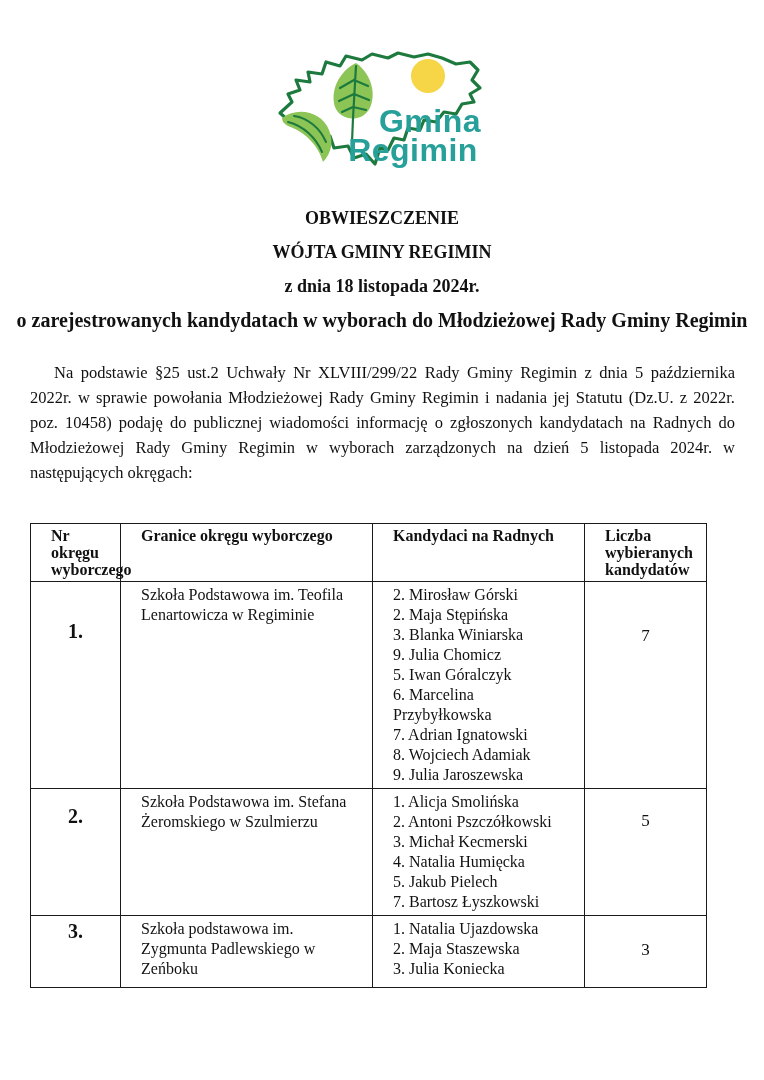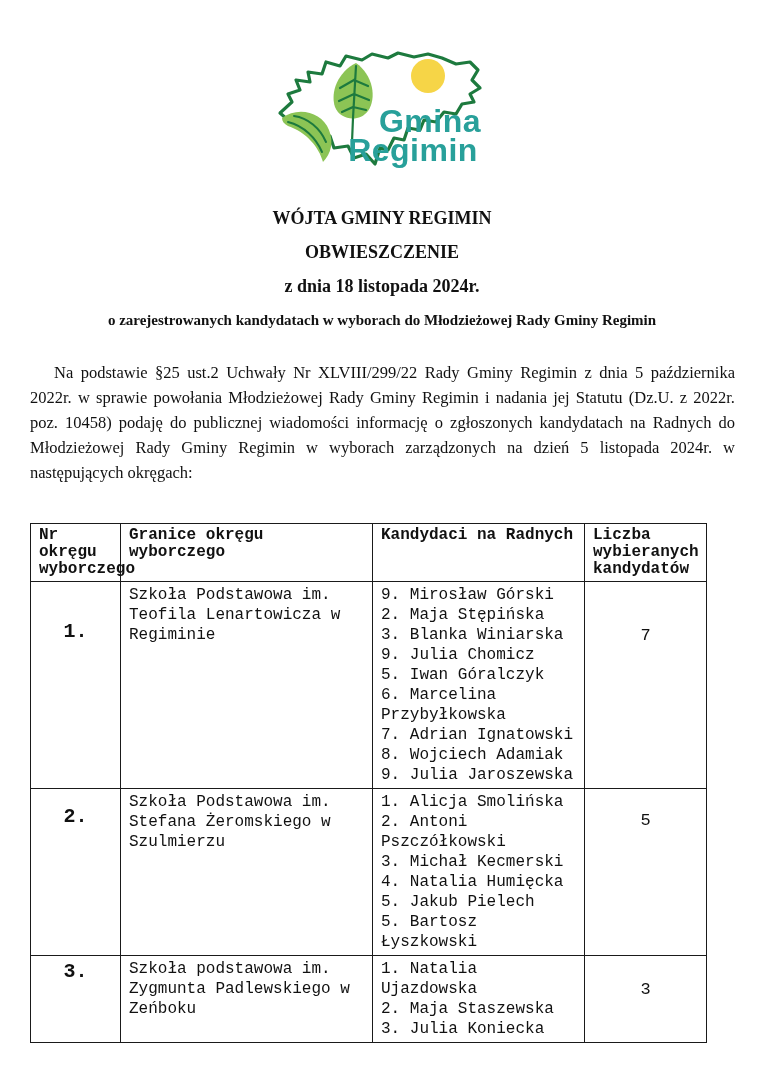--- a/index.html
+++ b/index.html
@@ -27,21 +27,21 @@
   }
 
   
   .headings { margin-top: 36px; text-align: center; }
   .headings .h-line {
     font-weight: 700;
     font-size: 18px;
     line-height: 20px;
   }
   .headings .h-line + .h-line { margin-top: 14px; }
-  .headings .h-subject { font-size: 15px; }
+  .headings .h-subject { font-size: 20px; }
 
   
   .intro {
     margin: 30px 29px 16px 30px;
     font-size: 16.5px;
     line-height: 25px;
     text-align: justify;
     text-indent: 24px;
   }
 
@@ -49,22 +49,21 @@
   table.cand-table {
     border-collapse: collapse;
     margin: 38px 0 0 30px;
     width: 676px;
     table-layout: fixed;
     font-size: 16px;
   }
   table.cand-table th, table.cand-table td {
     border: 1.5px solid #1a1a1a;
     vertical-align: top;
-    padding: 3px 8px;
-    font-family: Liberation Mono, monospace;
+    padding: 3px 20px;
   }
   table.cand-table th {
     font-weight: 700;
     text-align: left;
     line-height: 17px;
     height: 52px;
     font-size: 16px;
   }
   td.cell-num {
     text-align: center;
@@ -111,22 +110,22 @@
 
       <path d="M86,13 C68,22 60,42 65,57 C70,70 89,73 98,61 C107,48 103,25 86,13 Z" stroke-width="2.6" stroke-linejoin="round" fill="#8cc455"></path>
       <path d="M86,16 L83,68 L82,92 M84,30 L70,38 M84,30 L98,36 M84,44 L69,51 M84,44 L99,50 M83,57 L72,62 M83,57 L96,60" fill="none" stroke-width="2.2" stroke-linecap="round" stroke="#1d7a3e"></path>
 
       <text class="logo-text" x="160" y="82" text-anchor="middle" font-size="32" letter-spacing="0.5" fill="#28a09a">Gmina</text>
       <text class="logo-text" x="143" y="111" text-anchor="middle" font-size="32" letter-spacing="0.5" fill="#28a09a">Regimin</text>
     </svg>
   </div>
 
   <div class="headings">
+    <div class="h-line">OBWIESZCZENIE</div>
     <div class="h-line">WÓJTA GMINY REGIMIN</div>
-    <div class="h-line">OBWIESZCZENIE</div>
     <div class="h-line">z dnia 18 listopada 2024r.</div>
     <div class="h-line h-subject">o zarejestrowanych kandydatach w wyborach do Młodzieżowej Rady Gminy Regimin</div>
   </div>
 
   <p class="intro">Na podstawie §25 ust.2 Uchwały Nr XLVIII/299/22 Rady Gminy Regimin z dnia 5 października 2022r. w sprawie powołania Młodzieżowej Rady Gminy Regimin i nadania jej Statutu (Dz.U. z 2022r. poz. 10458) podaję do publicznej wiadomości informację o zgłoszonych kandydatach na Radnych do Młodzieżowej Rady Gminy Regimin w wyborach zarządzonych na dzień 5 listopada 2024r. w następujących okręgach:</p>
 
   <table class="cand-table">
     <colgroup>
       <col style="width:90px">
       <col style="width:252px">
@@ -139,42 +138,42 @@
         <th>Granice okręgu wyborczego</th>
         <th>Kandydaci na Radnych</th>
         <th>Liczba wybieranych kandydatów</th>
       </tr>
     </thead>
     <tbody>
       <tr class="row-1">
         <td class="cell-num">1.</td>
         <td class="cell-bound">Szkoła Podstawowa im. Teofila Lenartowicza w Regiminie</td>
         <td class="cell-cand">
-            <div>9. Mirosław Górski</div>
+            <div>2. Mirosław Górski</div>
             <div>2. Maja Stępińska</div>
             <div>3. Blanka Winiarska</div>
             <div>9. Julia Chomicz</div>
             <div>5. Iwan Góralczyk</div>
             <div>6. Marcelina Przybyłkowska</div>
             <div>7. Adrian Ignatowski</div>
             <div>8. Wojciech Adamiak</div>
             <div>9. Julia Jaroszewska</div>
           </td>
         <td class="cell-seats">7</td>
       </tr>
       <tr class="row-2">
         <td class="cell-num">2.</td>
         <td class="cell-bound">Szkoła Podstawowa im. Stefana Żeromskiego w Szulmierzu</td>
         <td class="cell-cand">
             <div>1. Alicja Smolińska</div>
             <div>2. Antoni Pszczółkowski</div>
             <div>3. Michał Kecmerski</div>
             <div>4. Natalia Humięcka</div>
             <div>5. Jakub Pielech</div>
-            <div>5. Bartosz Łyszkowski</div>
+            <div>7. Bartosz Łyszkowski</div>
           </td>
         <td class="cell-seats">5</td>
       </tr>
       <tr class="row-3">
         <td class="cell-num">3.</td>
         <td class="cell-bound">Szkoła podstawowa im. Zygmunta Padlewskiego w Zeńboku</td>
         <td class="cell-cand">
             <div>1. Natalia Ujazdowska</div>
             <div>2. Maja Staszewska</div>
             <div>3. Julia Koniecka</div>

